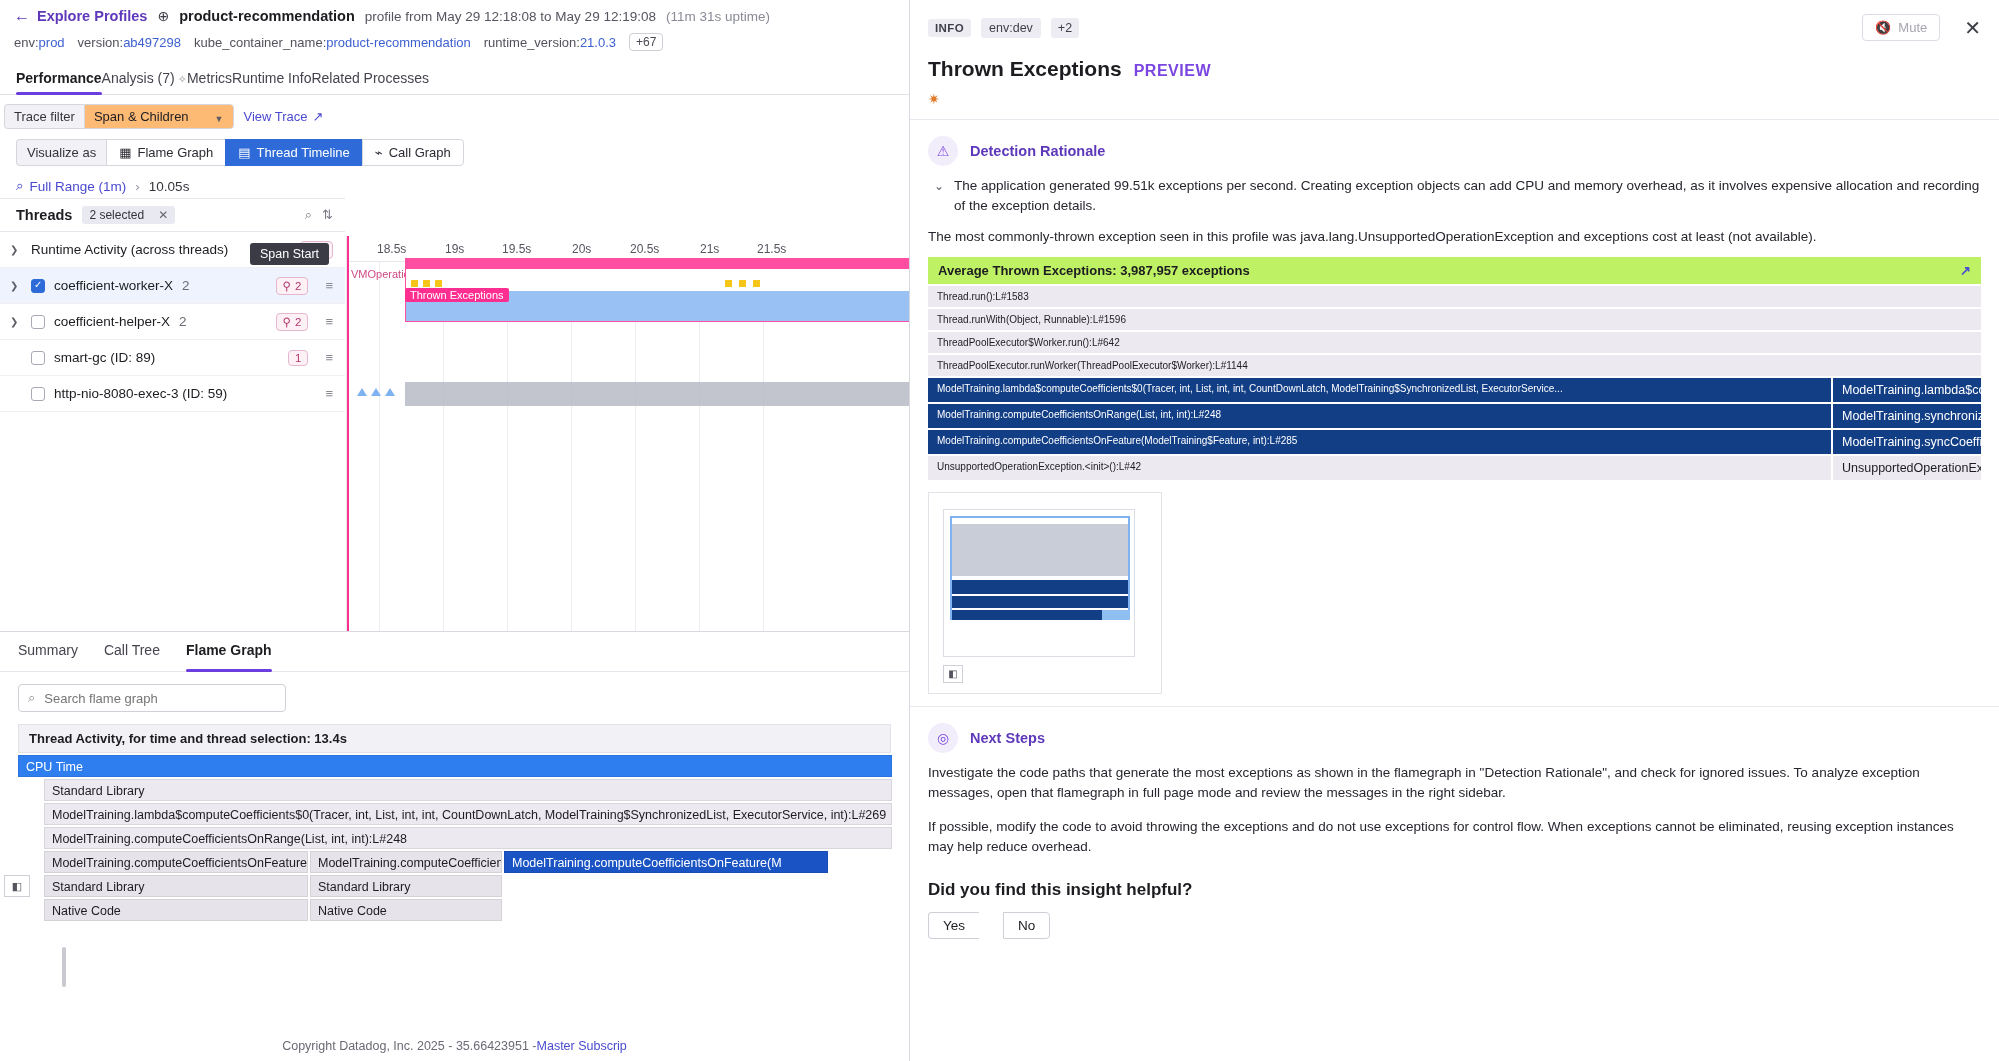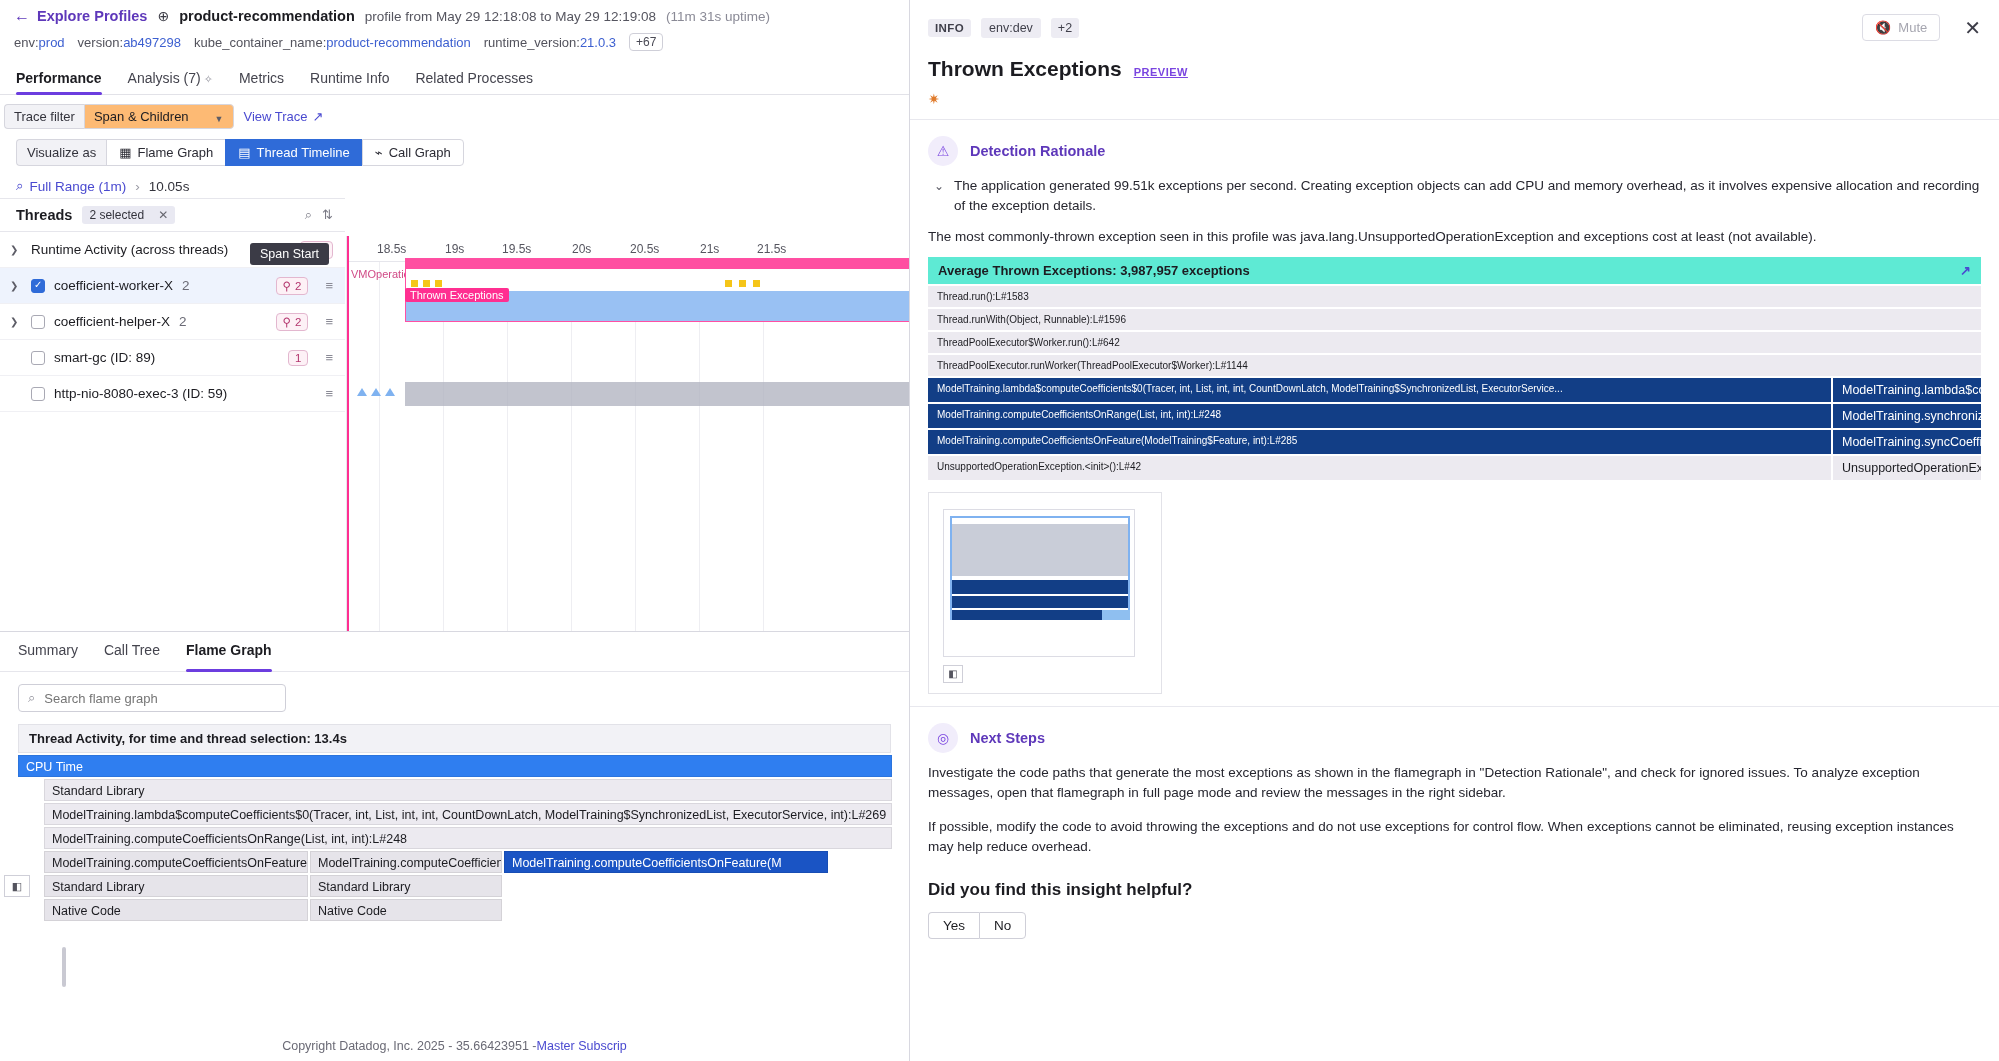--- a/index.html
+++ b/index.html
@@ -39,21 +39,21 @@
   .tagrow { display: flex; align-items: center; gap: 13px; padding: 3px 14px 6px 14px; font-size: 13px; flex-wrap: nowrap; }
   .tag { white-space: nowrap; }
   .tag .k { color: #52525c; }
   .tag .v { color: #3c5fd0; }
   .tag-more {
     border: 1px solid #cfcfd8; border-radius: 4px; padding: 1px 6px;
     color: #4a4a55; font-size: 12px; background: #fff;
   }
 
   .tabsrow {
-    display: flex; align-items: flex-end; gap: 26px;
+    display: flex; align-items: flex-end; 
     padding: 6px 16px 0 16px;
     border-bottom: 1px solid #e2e2e8;
     height: 38px;
   }
   .tab { padding-bottom: 8px; font-size: 14px; color: #44444e; cursor: pointer; position: relative; white-space: nowrap; }
   .tab.active { color: #1c1c21; font-weight: 600; }
   .tab.active::after {
     content: ""; position: absolute; left: 0; right: 0; bottom: -1px; height: 3px; background: #6c3ddf; border-radius: 2px;
   }
   .tab .pin { color: #8e8e99; margin-left: 3px; font-size: 11px;}
@@ -200,38 +200,38 @@
   .badge-env { background: #edecf3; color: #3f3f4a; font-size: 12.5px; padding: 3px 8px; border-radius: 3px; }
   .badge-plus { background: #edecf3; color: #3f3f4a; font-size: 12.5px; padding: 3px 7px; border-radius: 3px; }
   .mute-btn {
     margin-left: auto; border: 1px solid #dcdce4; border-radius: 4px; color: #a6a6b0;
     font-size: 13px; padding: 5px 12px; display: flex; align-items: center; gap: 7px; background: #fff;
   }
   .close-x { color: #3d3d48; font-size: 20px; margin-left: 14px; cursor: pointer; line-height: 1; }
 
   .r-title-row { display: flex; align-items: baseline; gap: 12px; padding: 6px 18px 0 18px; }
   .r-title { font-size: 21px; font-weight: 700; color: #1c1c21; }
-  .preview-tag { color: #7a45e0; font-size: 11px; font-weight: 700; letter-spacing: .5px; text-decoration: underline;}
+  .preview-tag { color: #7a45e0; font-size: 16px; font-weight: 700; letter-spacing: .5px;}
   .impact { display: flex; align-items: flex-start; gap: 9px; padding: 10px 18px 12px 18px; font-size: 13.5px; color: #2e2e38;}
   .impact-icon { color: #e07a2a; font-size: 14px; }
 
   .section { border-top: 1px solid #e8e8ee; padding: 16px 18px 6px 18px; }
   .sec-head { display: flex; align-items: center; gap: 12px; }
   .sec-icon {
     width: 30px; height: 30px; border-radius: 50%; background: #f1edfb;
     display: flex; align-items: center; justify-content: center; color: #7a45e0; font-size: 14px;
   }
   .sec-title { color: #5e38ba; font-weight: 700; font-size: 14.5px; }
   .rationale-body { display: flex; gap: 10px; padding: 10px 0 4px 6px; }
   .chev { color: #5c5c66; font-size: 12px; padding-top: 3px;}
   .rationale-text { font-size: 13.5px; color: #26262f; line-height: 1.45; }
   .p-note { font-size: 13.5px; color: #26262f; padding: 8px 0 10px 0; line-height: 1.45;}
 
   .fg2-head {
-    background: #5eead4; display: flex; align-items: center; justify-content: space-between;
+    background: #bef264; display: flex; align-items: center; justify-content: space-between;
     padding: 6px 10px; font-size: 13px; font-weight: 700; color: #1c1c21;
   }
   .fg2-export { color: #4a4ad0; font-size: 13px; }
   .fg2-row {
     display: flex; gap: 2px; margin-top: 2px;
   }
   .fg2-main {
     flex: 1; background: #eceaf0; font-size: 10px; padding: 5px 9px; color: #1c1c21;
     overflow: hidden; white-space: nowrap;
   }
@@ -250,21 +250,21 @@
   .mm-btn { position: absolute; left: 10px; bottom: 8px; width: 20px; height: 18px; border: 1px solid #cfcfd8; background: #fff; font-size: 10px; text-align: center; line-height: 16px; color: #55555f;}
   .minimap-wrap { border: 1px solid #e2e2e8; width: 234px; padding: 6px 14px 10px 14px; margin-top: 12px; }
 
   .next-text { font-size: 13.5px; color: #26262f; line-height: 1.5; padding: 10px 0 4px 0; }
   .helpful-title { font-size: 17px; font-weight: 700; padding: 18px 0 12px 0; }
   .yesno { display: flex; }
   .yn-btn {
     border: 1px solid #cfcfd8; background: #fff; font-size: 13.5px; padding: 5px 14px; color: #1c1c21; cursor: pointer;
   }
   .yn-btn:first-child { border-radius: 4px 0 0 4px; border-right: none;}
-  .yn-btn:last-child { border-radius: 0 4px 4px 0; }
+  .yn-btn:last-child { border-radius: 0 4px 4px 0; margin-left: 24px; }
 
   .span-tooltip {
     position: absolute; background: #3b3b46; color: #fff; font-size: 12.5px;
     padding: 4px 10px; border-radius: 3px; left: 250px; top: 243px; z-index: 5;
   }
 </style>
 </head>
 <body>
 
 <div class="app">

